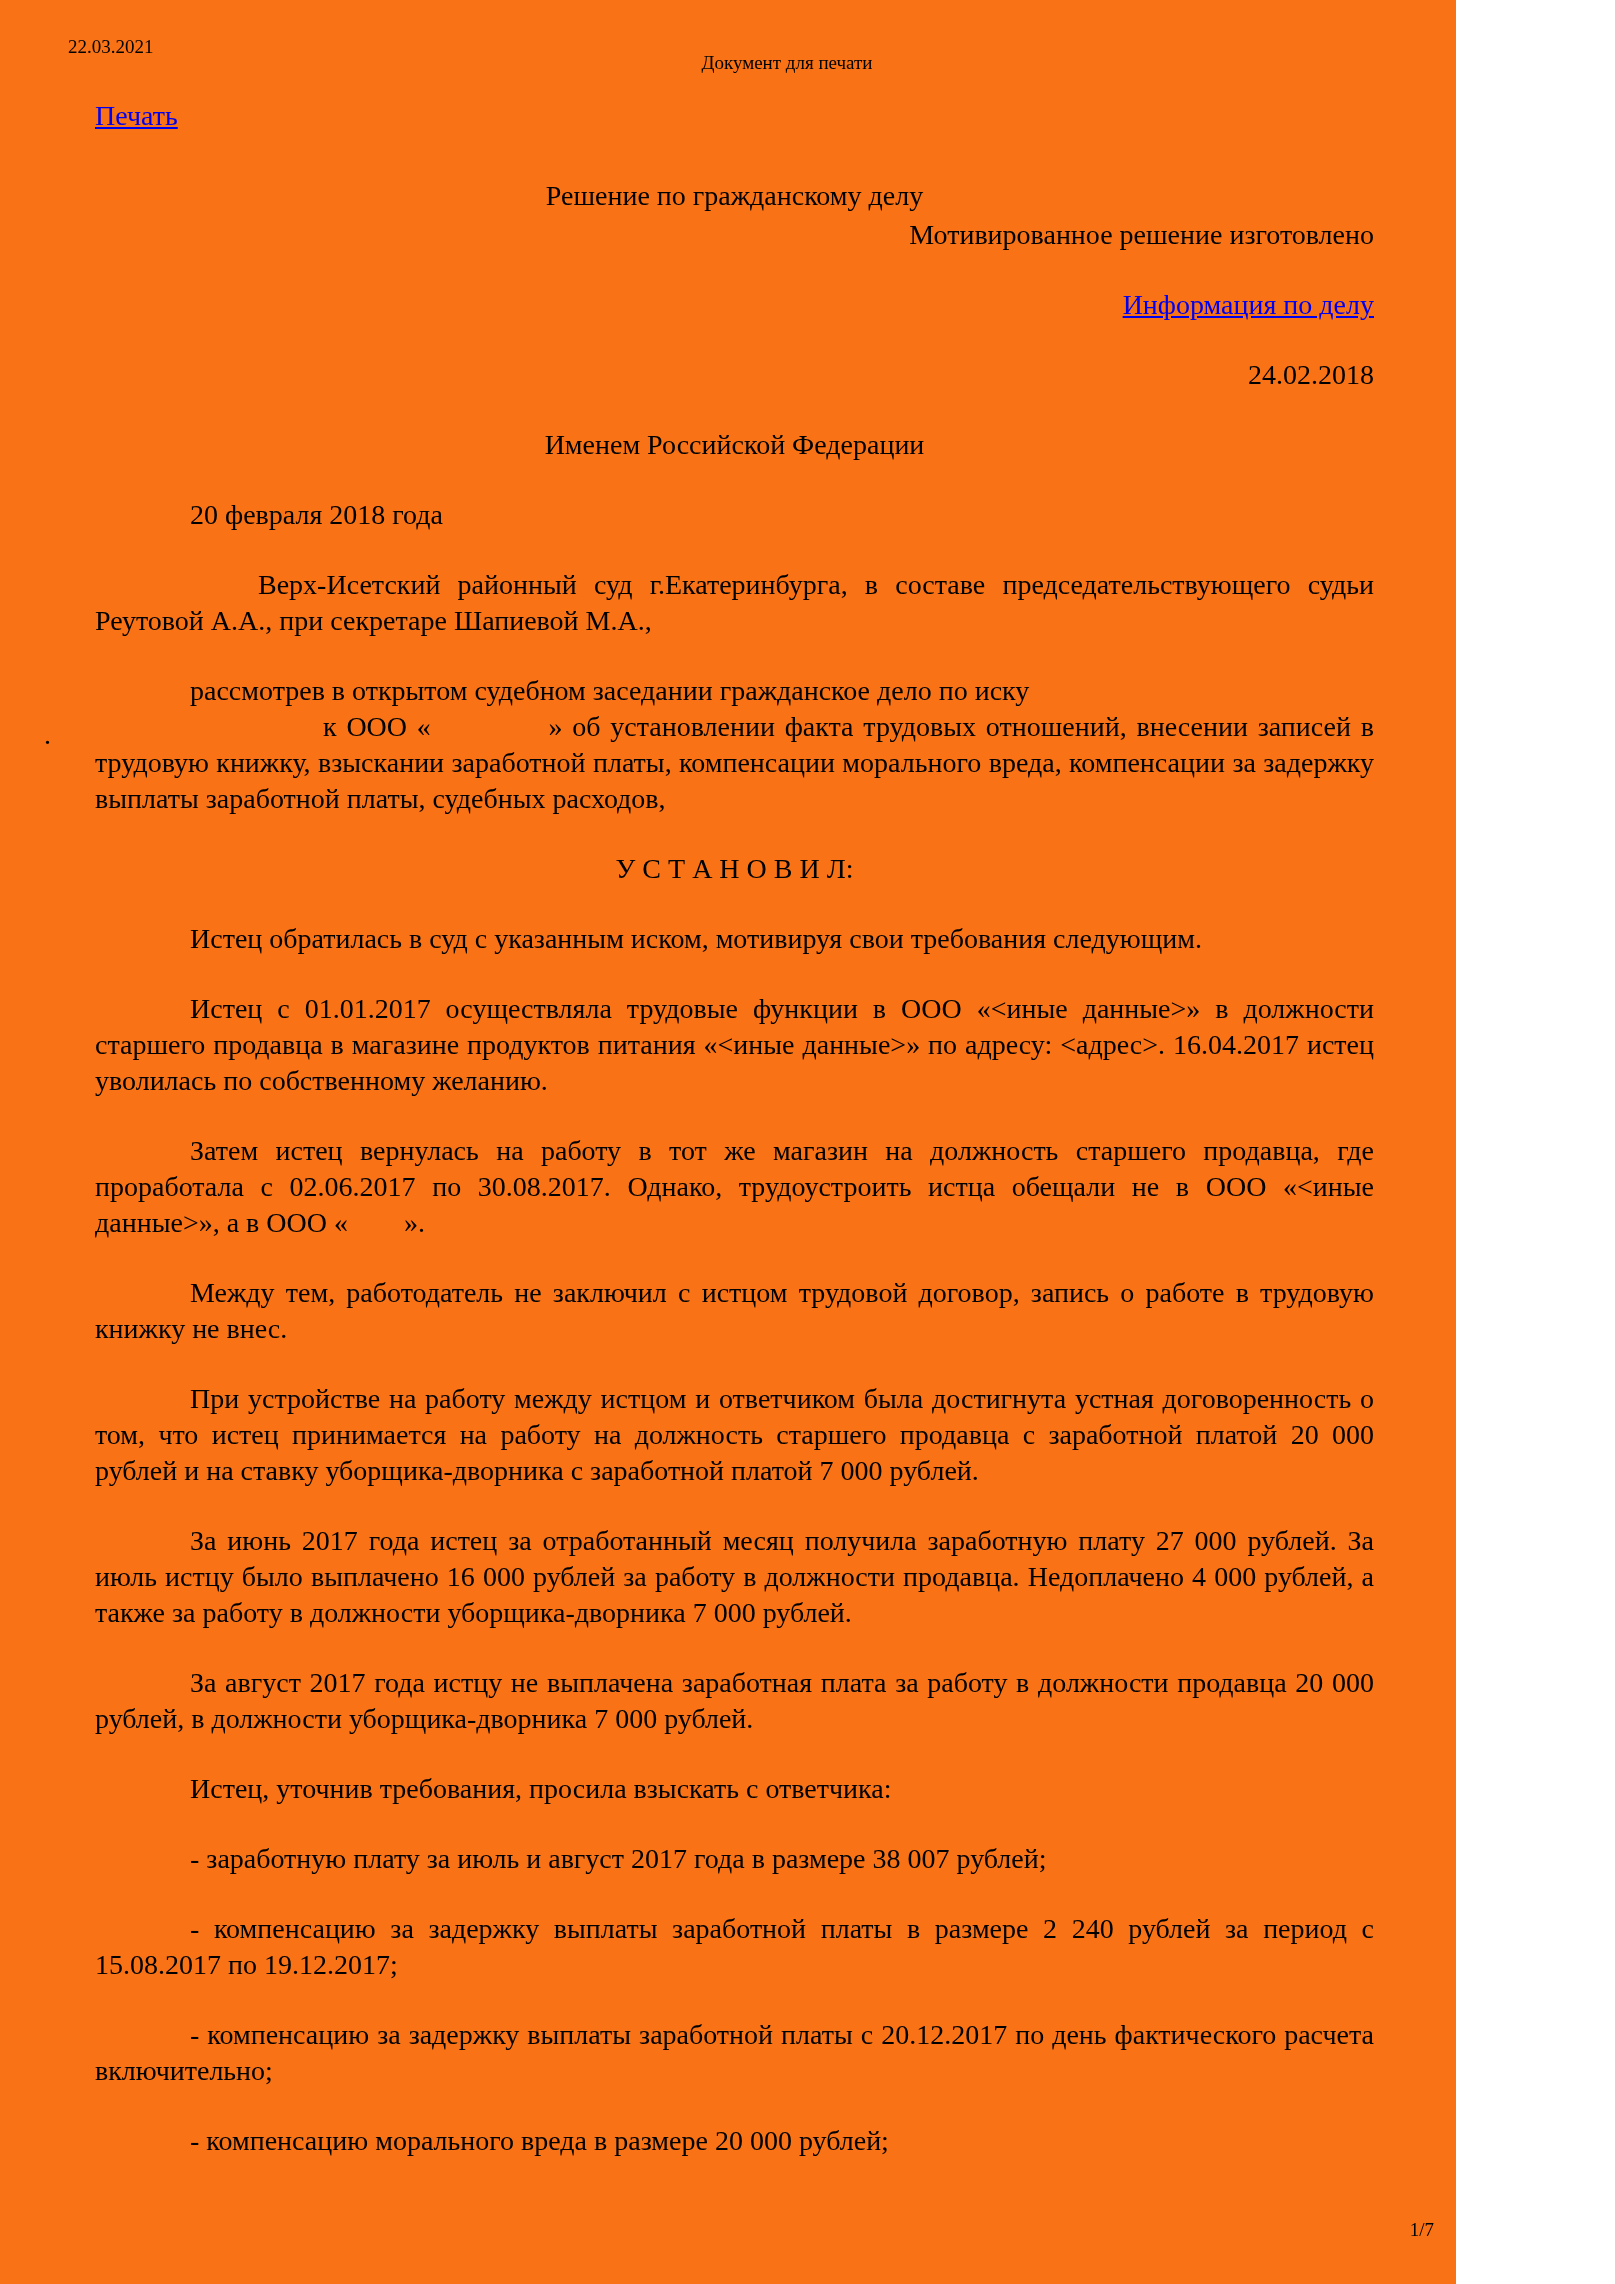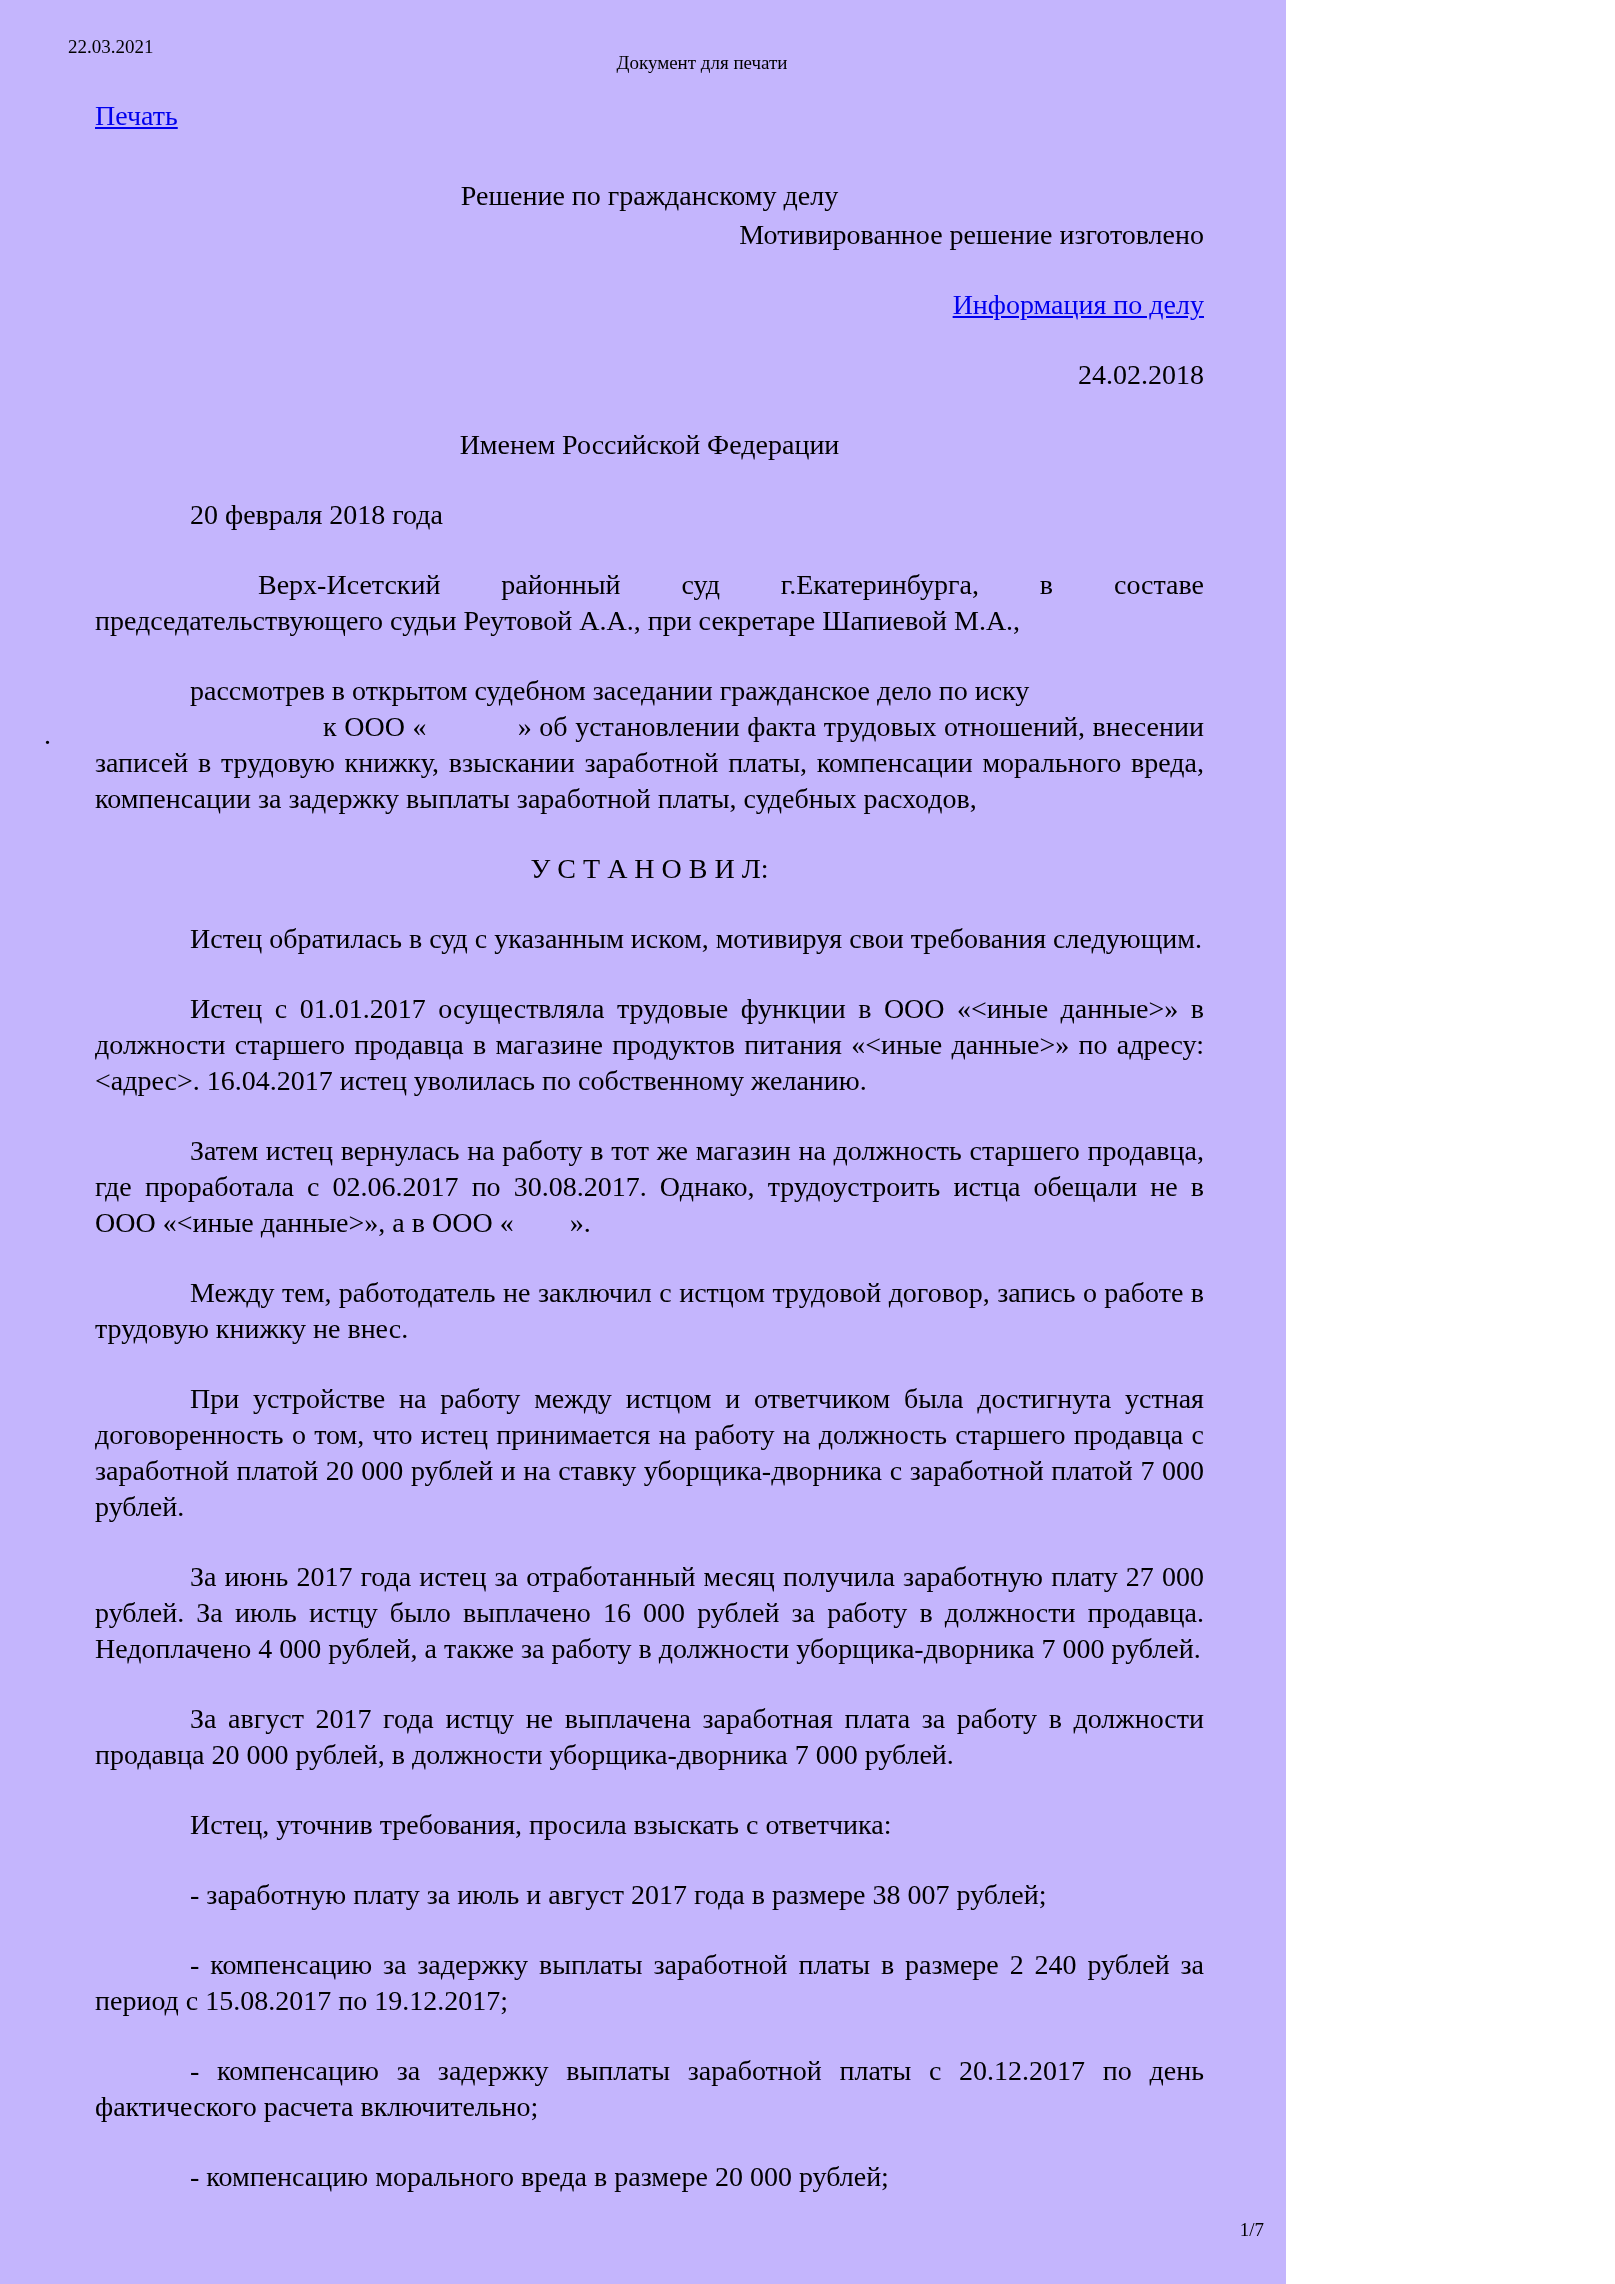--- a/index.html
+++ b/index.html
@@ -1,20 +1,20 @@
 <!DOCTYPE html>
 <html style="font-size:10.4px"><head>
 <meta charset="utf-8">
 <style>
   html, body { margin: 0; padding: 0; background: #ffffff; }
   .page {
     position: relative;
-    width: 1286px;
+    width: 1456px;
     height: 2284px;
-    background: #c4b5fd;
+    background: #f97316;
     color: #000000;
     font-family: "Liberation Serif", "DejaVu Serif", serif;
     font-size: 28px;
     overflow: hidden;
   }
   .print-header {
     position: absolute;
     top: 36px;
     left: 68px;
     right: 68px;

